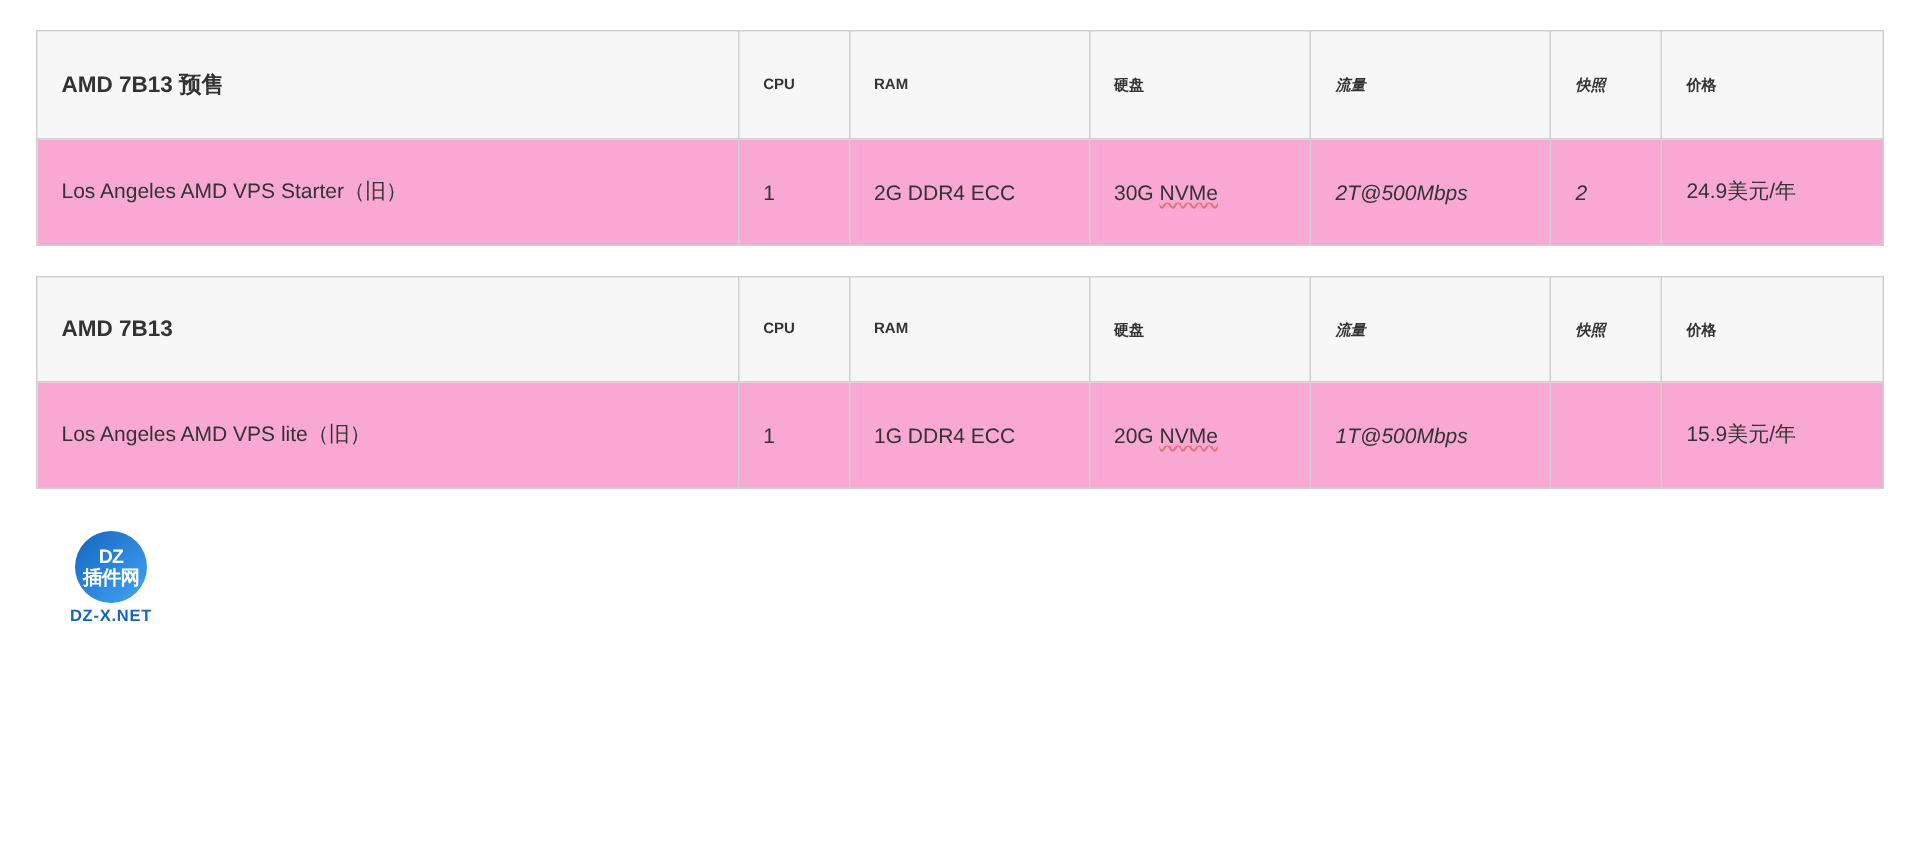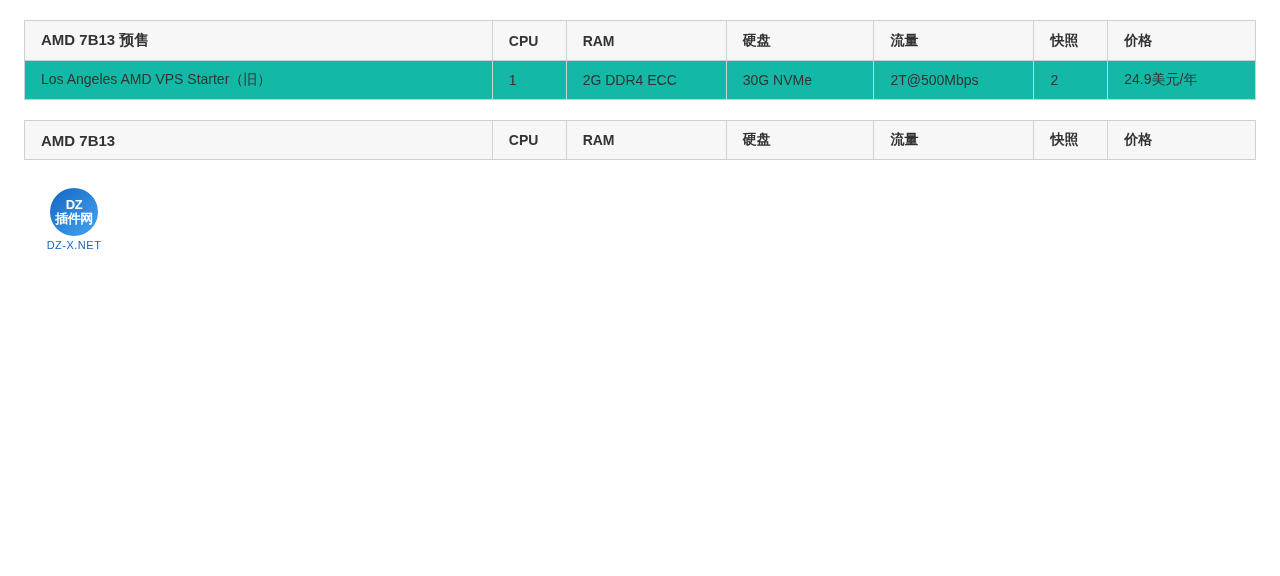--- a/index.html
+++ b/index.html
@@ -20,44 +20,45 @@
       width: 100%;
     }
 
     table {
       width: 100%;
       border-collapse: collapse;
     }
 
     table th, table td {
       border: 1px solid #d0d0d0;
-      padding: 10px 16px;
+      padding: 26px 16px;
       text-align: left;
       vertical-align: middle;
     }
 
     table thead tr {
       background: #f7f7f7;
     }
 
     table thead th {
       font-weight: bold;
-      font-size: 14px;
+      font-size: 10px;
     }
 
     table thead th:first-child {
       font-size: 15px;
     }
 
     table tbody tr {
-      background: #14b8a6;
+      background: #f9a8d4;
     }
 
     .nvme-link {
       color: #333;
+      text-decoration: underline;
       text-decoration-color: #e57373;
       text-decoration-style: wavy;
       text-align: right;
     }
 
     .note-section {
       margin-top: 12px;
       display: flex;
       justify-content: space-between;
       align-items: flex-start;
@@ -92,30 +93,30 @@
       color: #fff;
       letter-spacing: -0.5px;
       line-height: 1.1;
       text-align: center;
     }
 
     .logo-text {
       font-size: 11px;
       color: #1565c0;
       margin-top: 3px;
-      font-weight: normal;
+      font-weight: bold;
       letter-spacing: 0.5px;
     }
 
     .col-name { width: 38%; }
     .col-cpu  { width: 6%; }
     .col-ram  { width: 13%; }
     .col-disk { width: 12%; }
-    .col-flow { width: 13%; }
-    .col-snap { width: 6%; }
+    .col-flow { width: 13%; font-style: italic; }
+    .col-snap { width: 6%; font-style: italic; }
     .col-price{ width: 12%; }
   </style>
 </head>
 <body>
 
 <div id="tables-container">
     <div style="margin-bottom: 18px;">
       <table class="table-section">
         <thead>
           <tr>
@@ -148,20 +149,29 @@
             <th class="col-name">AMD 7B13</th>
             <th class="col-cpu">CPU</th>
             <th class="col-ram">RAM</th>
             <th class="col-disk">硬盘</th>
             <th class="col-flow">流量</th>
             <th class="col-snap">快照</th>
             <th class="col-price">价格</th>
           </tr>
         </thead>
         <tbody>
+          <tr>
+            <td class="col-name">Los Angeles AMD VPS lite（旧）</td>
+            <td class="col-cpu">1</td>
+            <td class="col-ram">1G DDR4 ECC</td>
+            <td class="col-disk">20G <span class="nvme-link">NVMe</span></td>
+            <td class="col-flow">1T@500Mbps</td>
+            <td class="col-snap"></td>
+            <td class="col-price">15.9美元/年</td>
+          </tr>
         </tbody>
       </table>
     </div>
   </div>
 
 <div class="note-section">
   <div class="logo-area">
     <div class="logo-circle">DZ<br>插件网</div>
     <div class="logo-text">DZ-X.NET</div>
   </div>

